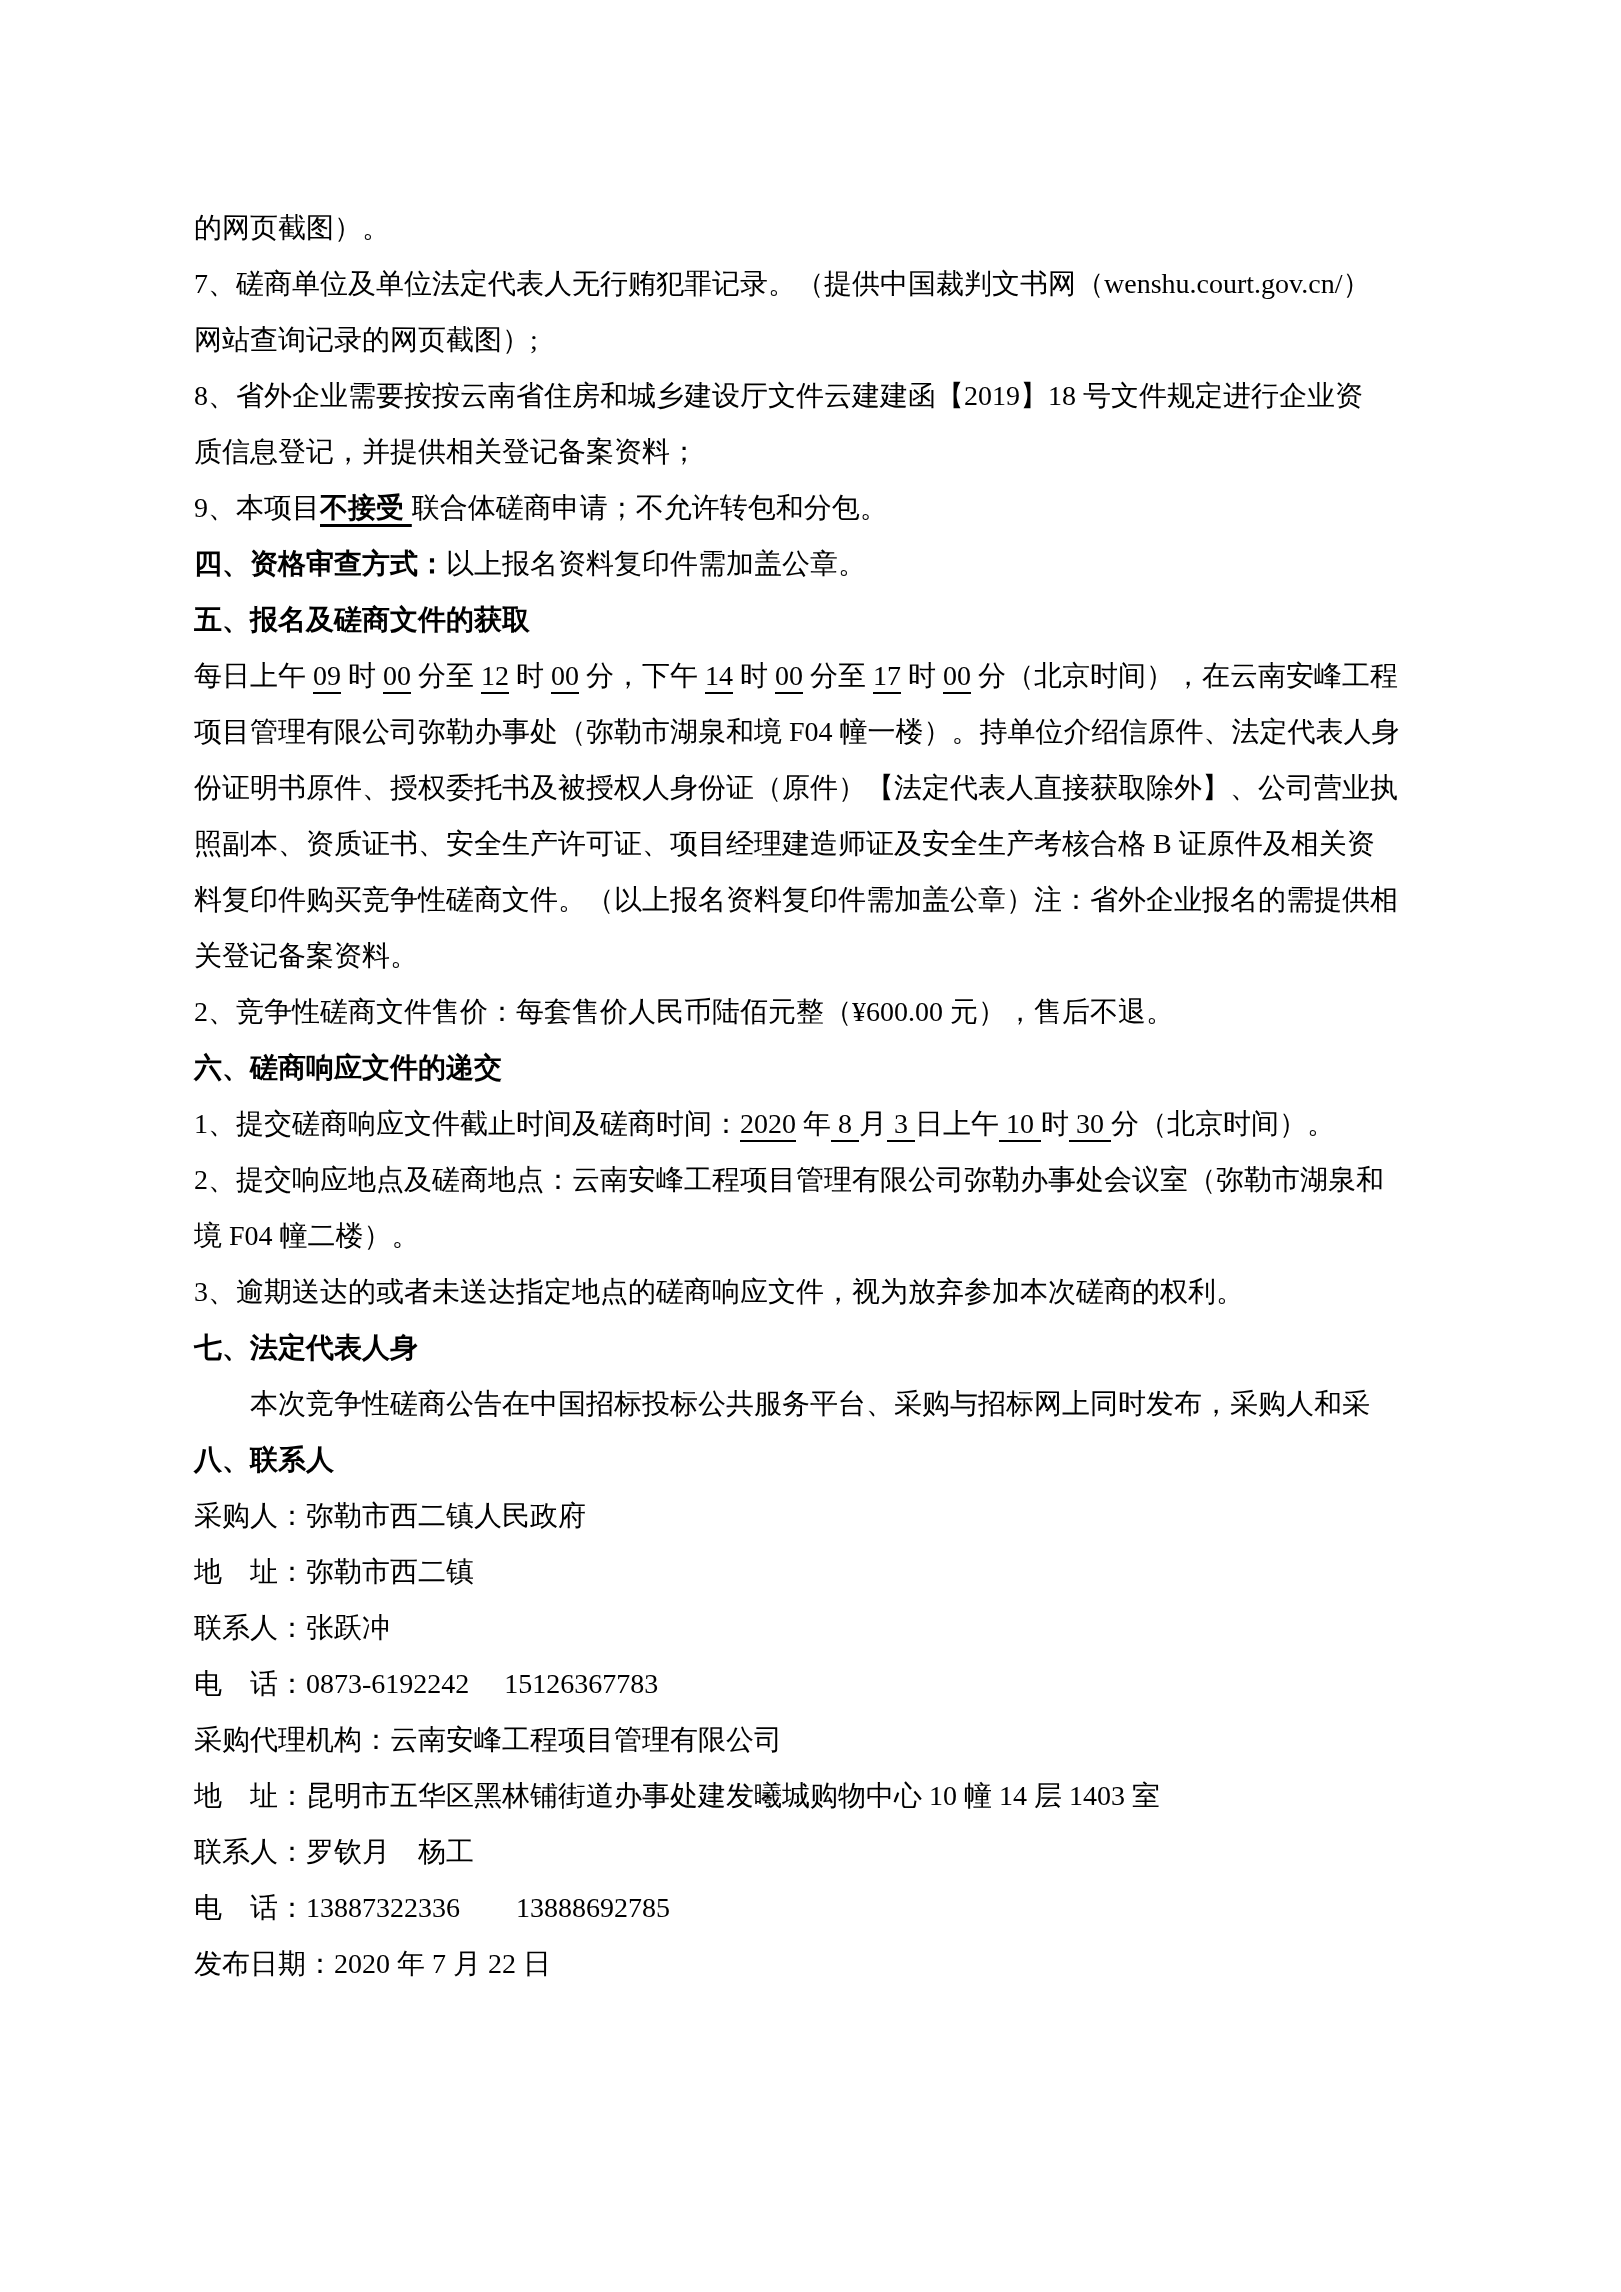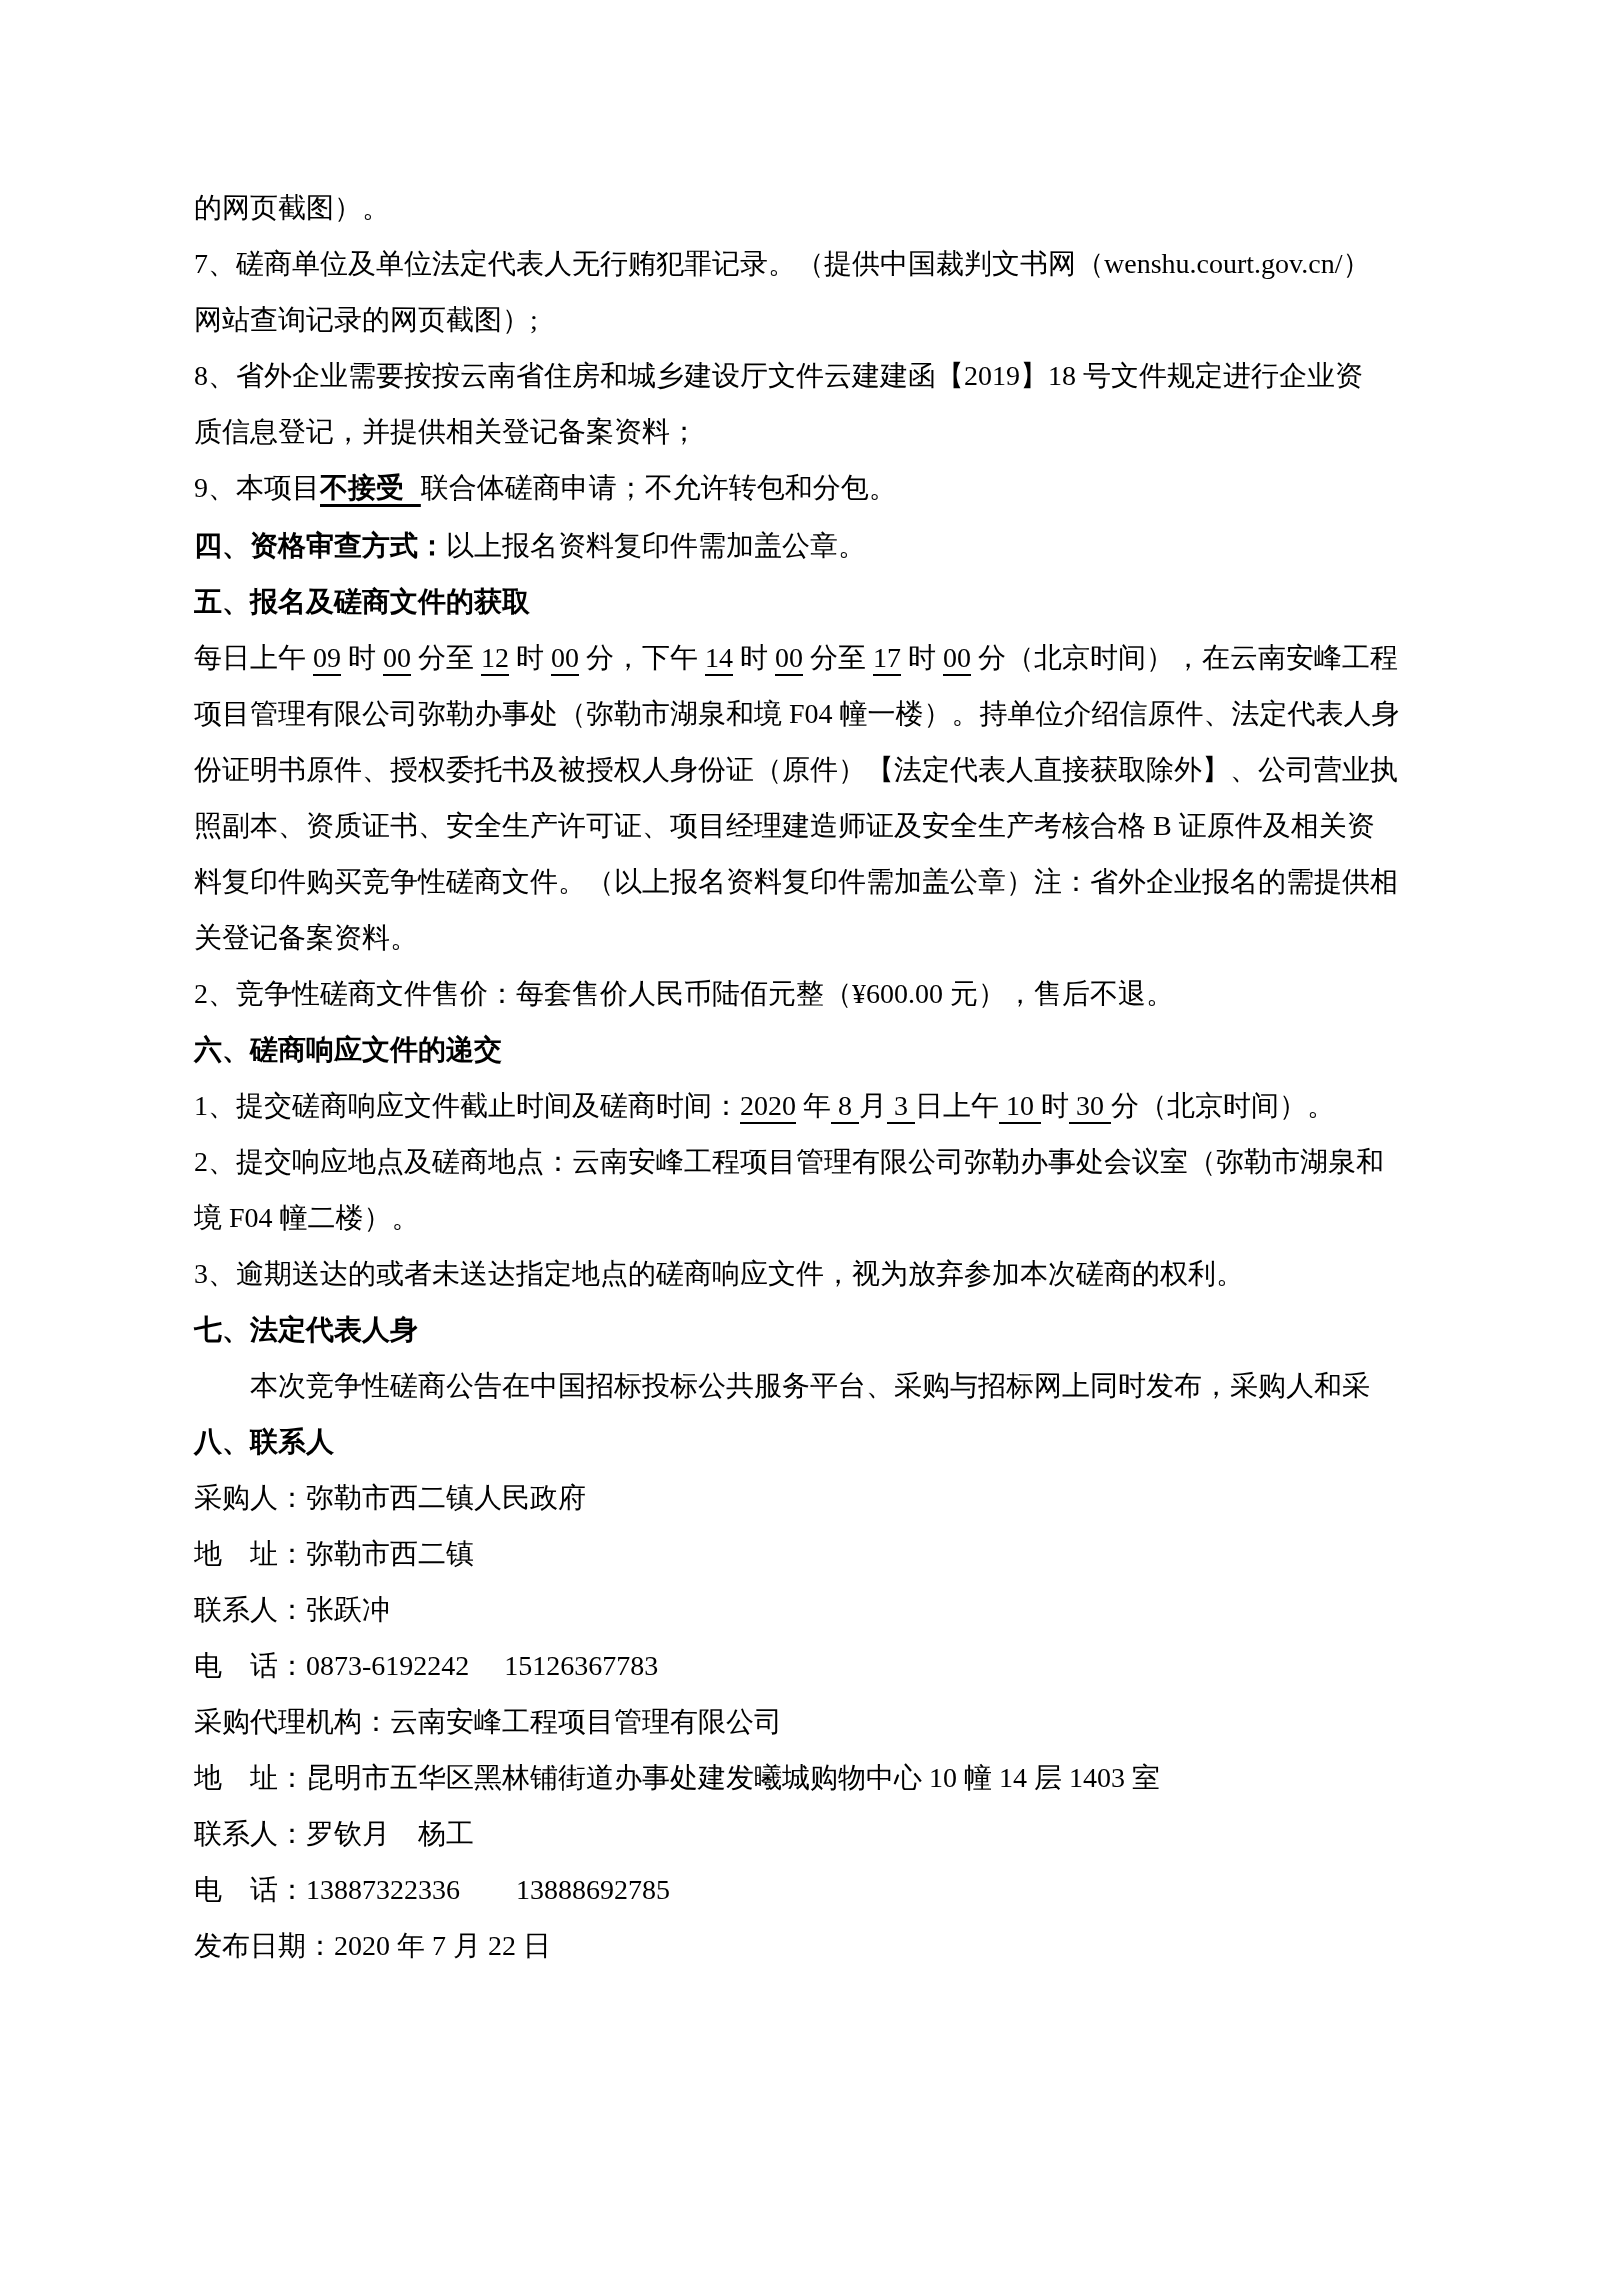--- a/index.html
+++ b/index.html
@@ -6,21 +6,21 @@
   .page {
     position: relative;
     width: 1621px;
     height: 2293px;
     background: #ffffff;
     overflow: hidden;
   }
   .content {
     position: absolute;
     left: 194px;
-    top: 180px;
+    top: 200px;
     width: 1245px;
   }
   .line {
     margin: 0;
     padding: 0;
     font-size: 28px;
     line-height: 56px;
     white-space: pre;
     color: #000000;
     font-family: "Liberation Serif", "DejaVu Serif", serif;
@@ -30,21 +30,21 @@
     font-weight: 700;
     font-family: Liberation Serif, serif;
   }
   .u {
     text-decoration: underline;
     text-decoration-thickness: 2px;
     text-underline-offset: 6.9px;
   }
   .bu {
     font-weight: 700;
-    font-family: Liberation Mono, monospace;
+    font-family: Liberation Sans, sans-serif;
     text-decoration: underline;
     text-decoration-thickness: 2.9px;
     text-underline-offset: 6.9px;
     text-align: center;
   }
 </style>
 </head>
 <body>
 
 <div class="page">

